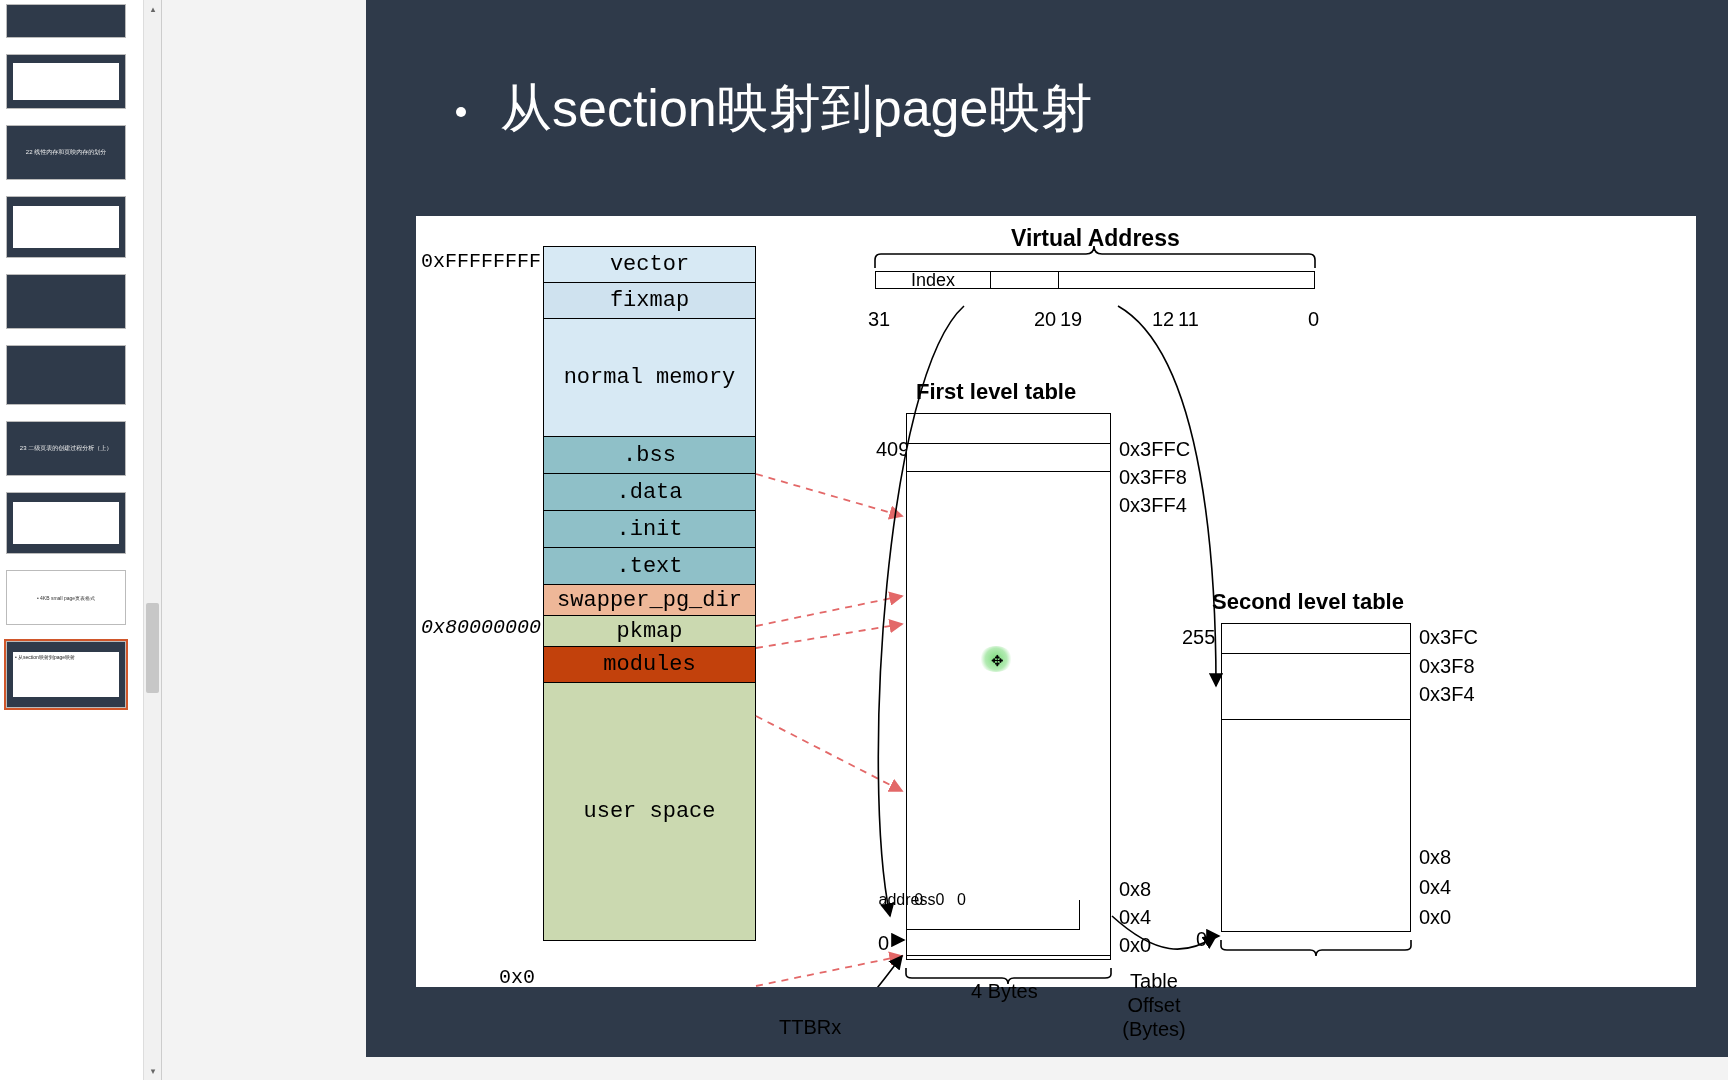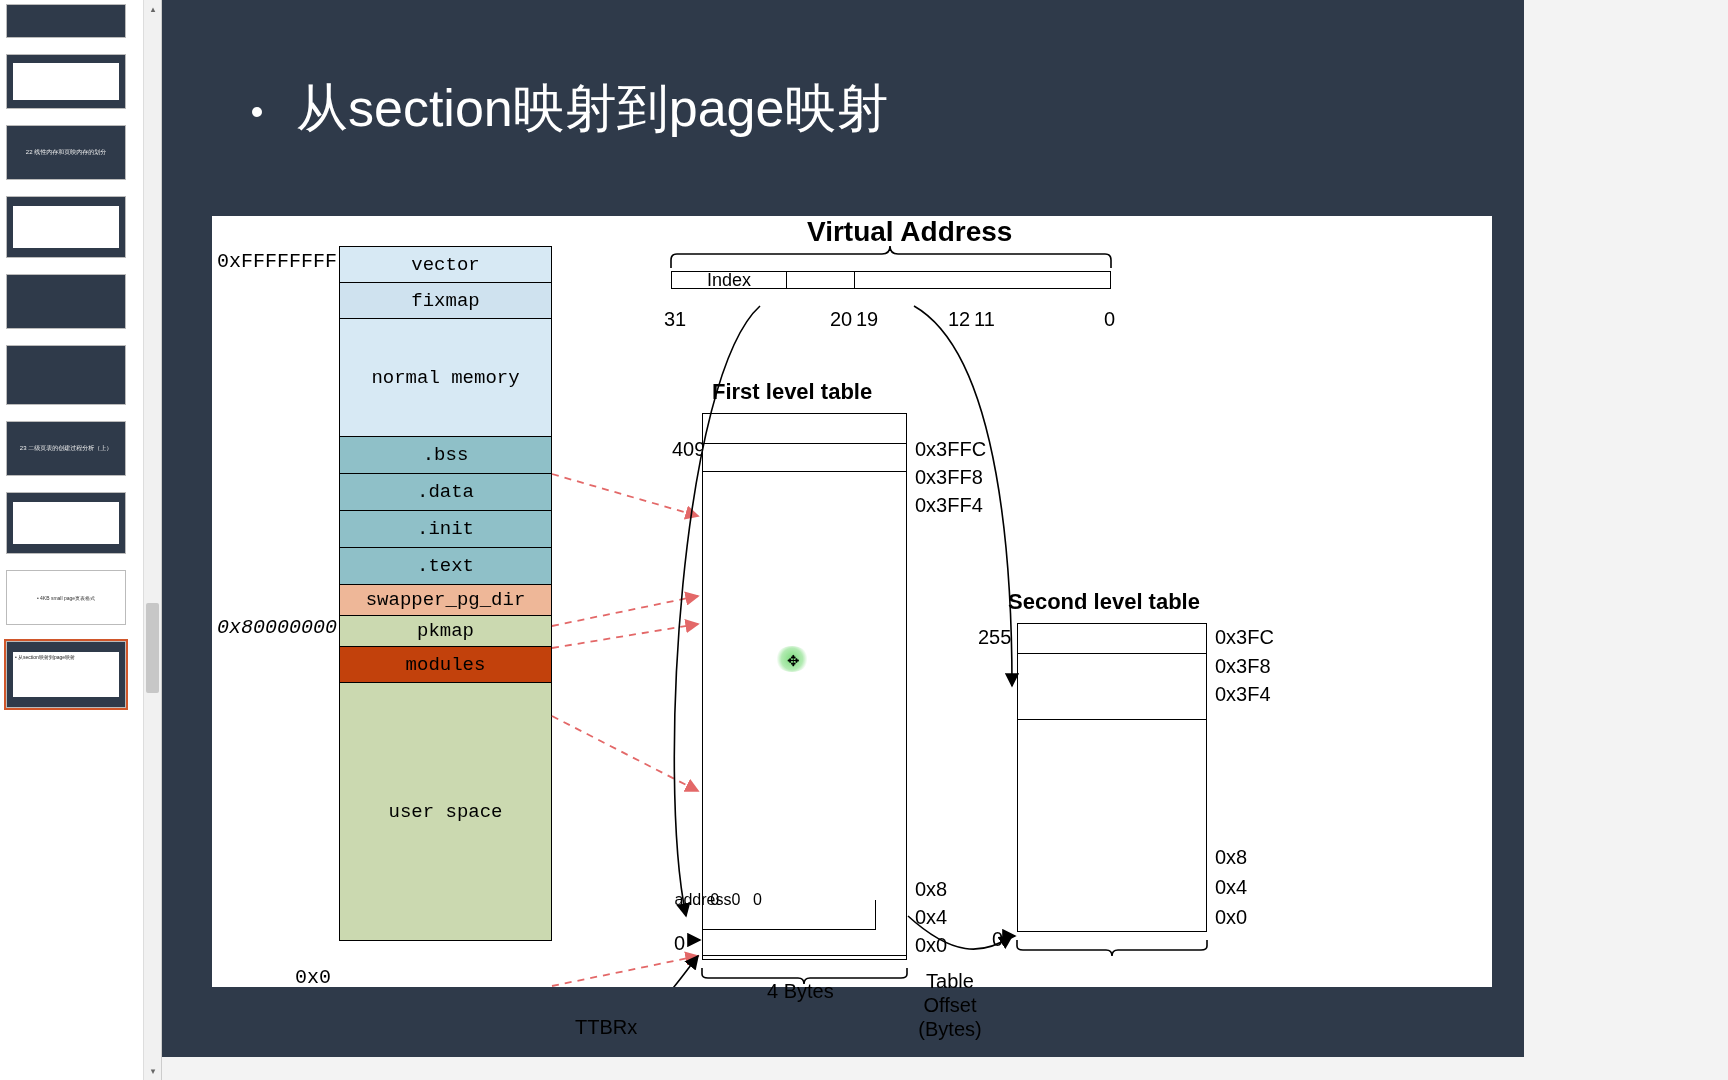--- a/index.html
+++ b/index.html
@@ -47,21 +47,21 @@
 .thumb-9{height:55px;}
 .thumb-10{height:67px;}
 .thumb-inner-white { background:#fff; color:#222; width:90%; height:70%; padding:2px; font-size:5px; overflow:hidden;}
 
 
 .stage {
   flex:1;
   background:#f3f3f3;
   display:flex;
   align-items:flex-start;
-  justify-content:flex-start;
+  justify-content:flex-end;
   padding:0;
 }
 .slide {
   width:1362px; height:1057px;
   margin-top:0;
   background:#2f3a4a;
   position:relative;
 }
 .slide-title-row {
   position:absolute; left:90px; top:74px;
@@ -73,21 +73,21 @@
   position:absolute; left:50px; top:216px;
   width:1280px; height:771px;
   background:#fff;
 }
 .diagram-canvas * { position:absolute; }
 .lbl { font-family:Arial, sans-serif; font-size:20px; color:#000; white-space:nowrap; }
 .mono { font-family:"Courier New", monospace; }
 
 
 .mm { left:127px; top:30px; width:213px; border:1px solid #000; }
-.mm-row { position:relative; width:100%; text-align:center; border-bottom:1px solid #000; font-family:"Courier New", monospace; font-size:19px; display:flex; align-items:center; justify-content:center;}
+.mm-row { position:relative; width:100%; text-align:center; border-bottom:1px solid #000; font-family:"Courier New", monospace; font-size:22px; display:flex; align-items:center; justify-content:center;}
 .mm-row.last{border-bottom:none;}
 .c-blue1{background:#d7e9f4;}
 .c-blue2{background:#cfe2ef;}
 .c-orange{background:#eeb798;}
 .c-teal{background:#8fc0c8;}
 .c-green1{background:#cbd9b0;}
 .c-green2{background:#c2410c;}
 
 
 .flt-title{ left:500px; top:163px; font-weight:bold; font-size:22px;}
@@ -99,21 +99,21 @@
 .flt-addr .a2{width:70px; display:flex;align-items:center;justify-content:center; letter-spacing:4px;}
 .flt-bot{left:490px; top:714px; width:205px; height:30px; border:1px solid #000; border-top:none;}
 
 
 .slt-title{ left:796px; top:373px; font-weight:bold; font-size:22px;}
 .slt { left:805px; top:407px; width:190px; height:309px; border:1px solid #000;}
 .slt-row{ width:100%; height:30px; border-bottom:1px solid #000;}
 .slt-row.tall{height:96px;}
 
 
-.va-title{ left:595px; top:0; font-weight:bold; font-size:28px;}
+.va-title{ left:595px; top:9px; font-weight:bold; font-size:23px;}
 .va { left:459px; top:55px; width:440px; height:18px; border:1px solid #000;}
 .va-cell{ height:100%; border-right:1px solid #000; float:left; display:flex; align-items:center; justify-content:center; font-size:18px;}
 .va-c1{width:183px;}
 .va-c2{width:115px;}
 .va-c3{width:140px; border-right:none;}
 
 
 .cursor-spot{ left:563px; top:430px; width:34px; height:26px; background:radial-gradient(circle, rgba(102,214,102,0.85) 0%, rgba(102,214,102,0.5) 50%, rgba(102,214,102,0) 72%); border-radius:50%; }
 .cursor-arrow{ left:575px; top:436px; font-size:15px; color:#000;}
 

